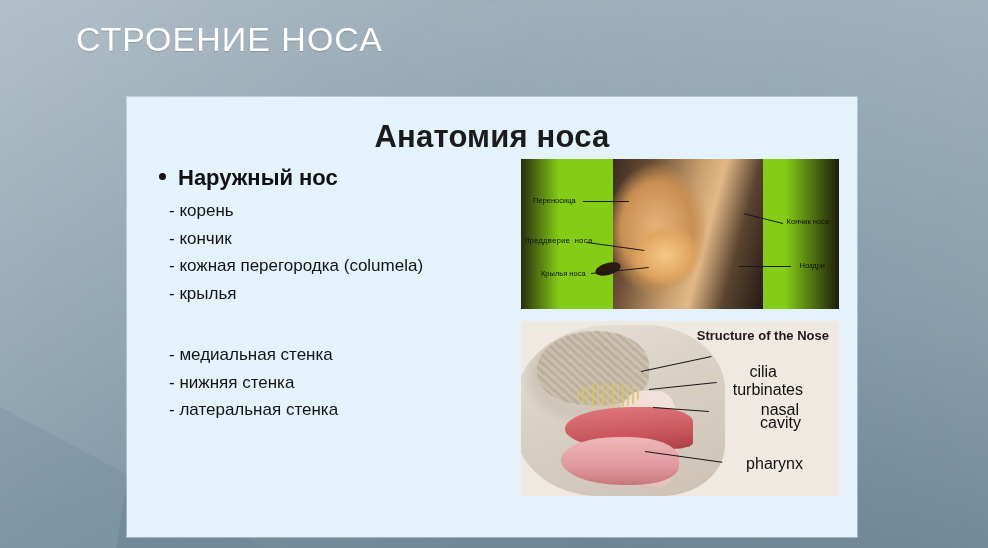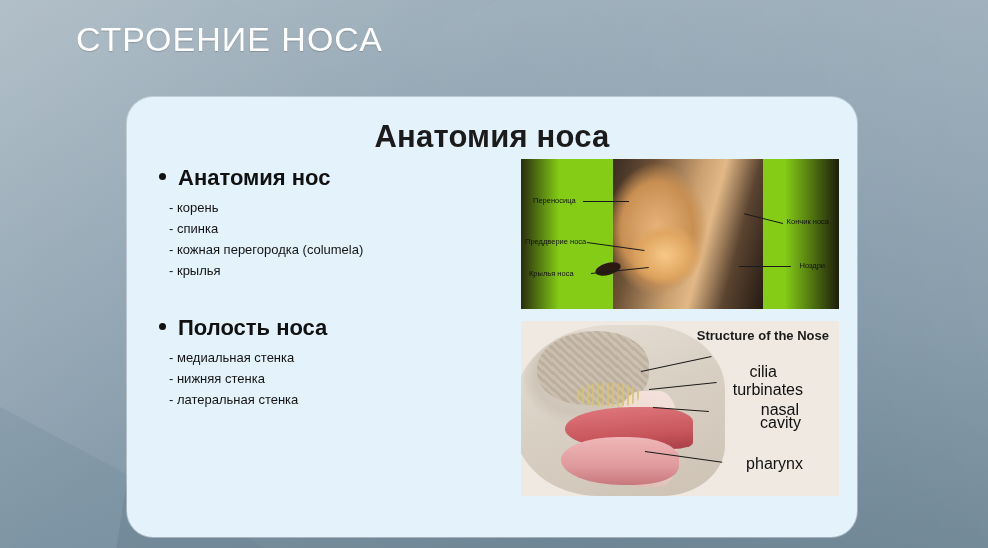--- a/index.html
+++ b/index.html
@@ -67,21 +67,20 @@
   }
 
   .content-card {
     position: absolute;
     left: 127px;
     top: 97px;
     width: 730px;
     height: 440px;
     background: #e3f2fb;
     box-shadow: 0 0 0 1px rgba(255,255,255,0.35);
-    border-radius: 26px;
   }
 
   .card-title {
     position: absolute;
     left: 0;
     top: 22px;
     width: 100%;
     text-align: center;
     font-size: 31px;
     font-weight: bold;
@@ -114,21 +113,21 @@
     flex: 0 0 auto;
     position: relative;
     top: -5px;
   }
   .sub-list {
     list-style: none;
     margin: 0 0 0 14px;
     padding: 0;
   }
   .sub-list li {
-    font-size: 13px;
+    font-size: 17px;
     color: #141414;
     line-height: 1.62;
     white-space: nowrap;
   }
   .group-gap {
     height: 34px;
   }
 
   .img-col {
     position: absolute;
@@ -288,57 +287,53 @@
 
   <div class="slide-title">СТРОЕНИЕ НОСА</div>
 
   <div class="content-card">
     <div class="card-title">Анатомия носа</div>
 
     <div class="text-col">
 
       <div class="bullet-head">
         <span class="bullet-dot"></span>
-        <span>Анатомия нос</span>
+        <span>Наружный нос</span>
       </div>
       <ul class="sub-list">
         <li>- корень</li>
-        <li>- спинка</li>
+        <li>- кончик</li>
         <li>- кожная перегородка (columela)</li>
         <li>- крылья</li>
       </ul>
 
       <div class="group-gap"></div>
 
-      <div class="bullet-head">
-        <span class="bullet-dot"></span>
-        <span>Полость носа</span>
-      </div>
       <ul class="sub-list">
         <li>- медиальная стенка</li>
         <li>- нижняя стенка</li>
         <li>- латеральная стенка</li>
       </ul>
     </div>
 
     <div class="img-col">
 
       <div class="fig-photo">
         <div class="photo-face"></div>
         <div class="photo-shadow-l"></div>
         <div class="photo-shadow-r"></div>
         <div class="photo-nostril"></div>
 
         <div class="photo-label" style="left:12px; top:37px;">Переносица</div>
         <div class="leader" style="left:62px; top:42px; width:46px;"></div>
 
-        <div class="photo-label" style="left:4px; top:78px;">Преддверие носа</div>
+        <div class="photo-label" style="left:4px; top:78px;font-family:Liberation Mono, monospace;">Преддверие носа</div>
         <div class="leader" style="left:66px; top:83px; width:58px; transform:rotate(8deg); transform-origin:left center;"></div>
 
-        <div class="photo-label" style="left:8px; top:110px;">Крылья носа</div>
+        <div class="photo-label" style="left:20px; top:110px;">Крылья носа</div>
         <div class="leader" style="left:70px; top:114px; width:58px; transform:rotate(-6deg); transform-origin:left center;"></div>
 
         <div class="photo-label" style="right:10px; top:58px;">Кончик носа</div>
         <div class="leader" style="right:56px; top:64px; width:40px; transform:rotate(14deg); transform-origin:right center;"></div>
 
         <div class="photo-label" style="right:14px; top:102px;">Ноздри</div>
         <div class="leader" style="right:48px; top:107px; width:52px;"></div>
       </div>
 
       <div class="fig-diagram">

